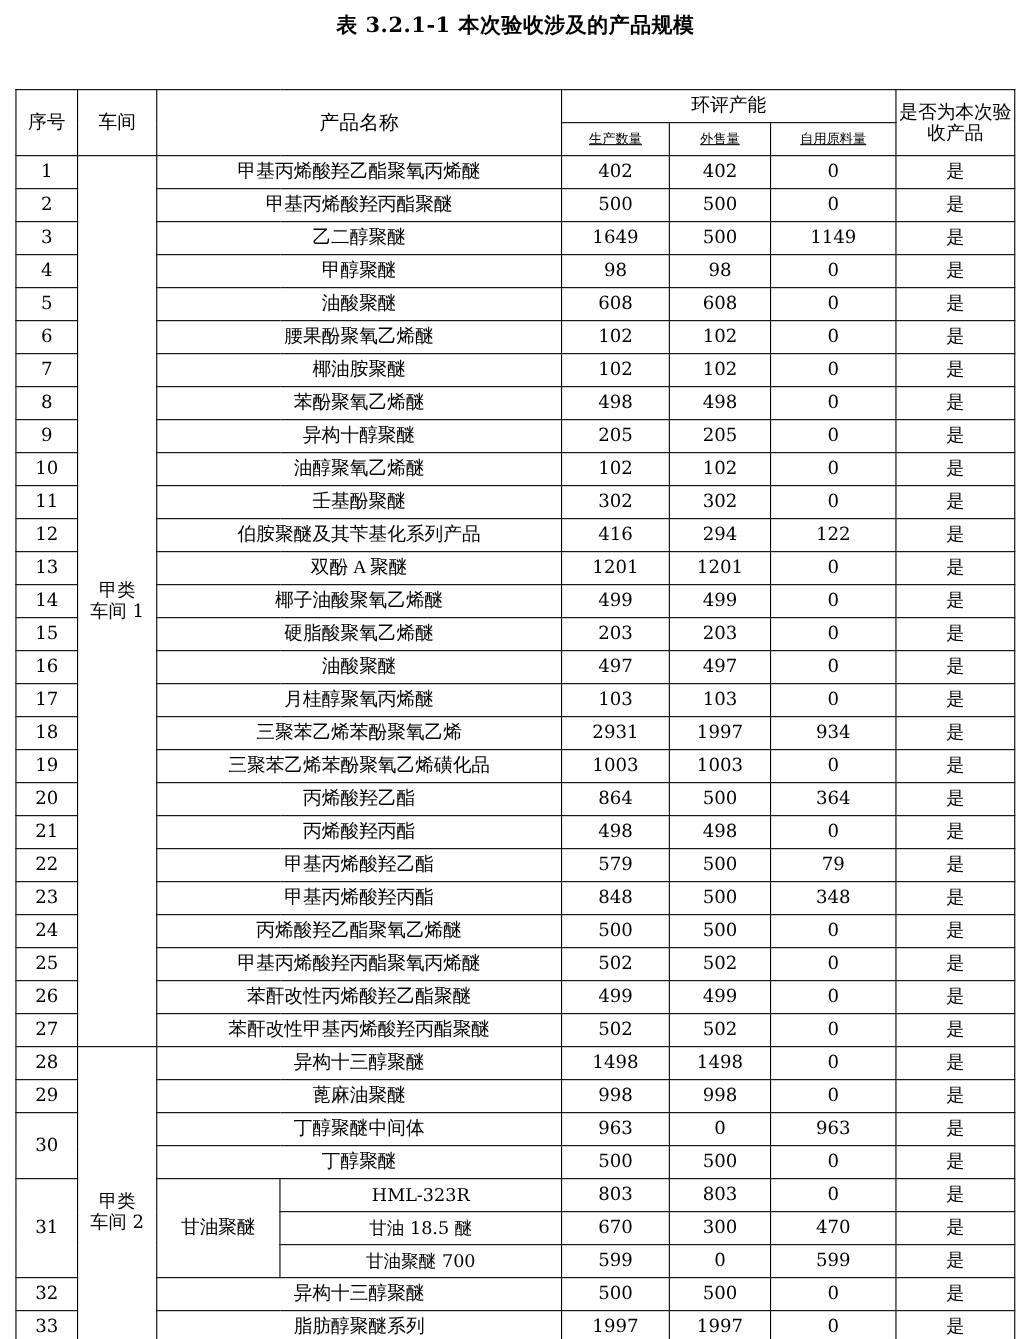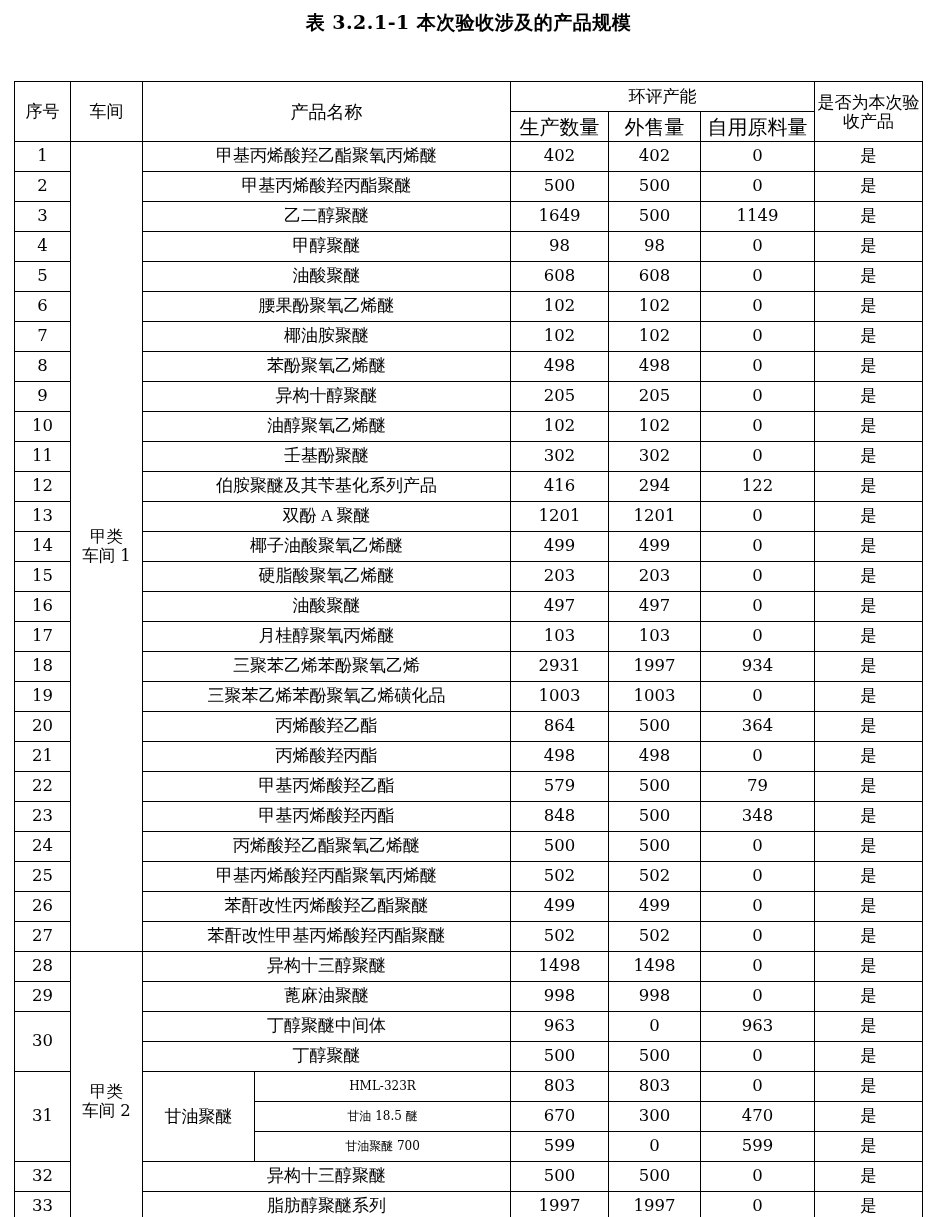--- a/index.html
+++ b/index.html
@@ -47,31 +47,32 @@
   th {
     font-size: 16.5px;
   }
   .hdr-name {
     font-size: 18px;
   }
   .hdr-big {
     font-size: 17px;
   }
   .sub-hdr {
-    font-size: 20px;
+    font-size: 12px;
+    text-decoration: underline;
   }
   .c-idx { width: 56px; }
   .c-shop { width: 72px; }
   .c-num { width: 98px; }
   .c-sale { width: 92px; }
   .c-self { width: 114px; }
   .c-is { width: 108px; }
   .name-cell { font-size: 17px; font-family: Liberation Serif, serif; }
   .grp-name { font-size: 17px; }
-  .sub-name { font-size: 12px; }
+  .sub-name { font-size: 16px; }
   .shop-cell { font-size: 16.5px; line-height: 1.5; }
   .num-cell { font-size: 16.5px; }
   .is-cell { font-size: 16.5px; }
   .nowrap { white-space: nowrap; }
   .name-split-left { width: 112px; }
   .name-split-right { width: 256px; }
 </style>
 </head>
 <body>
 

